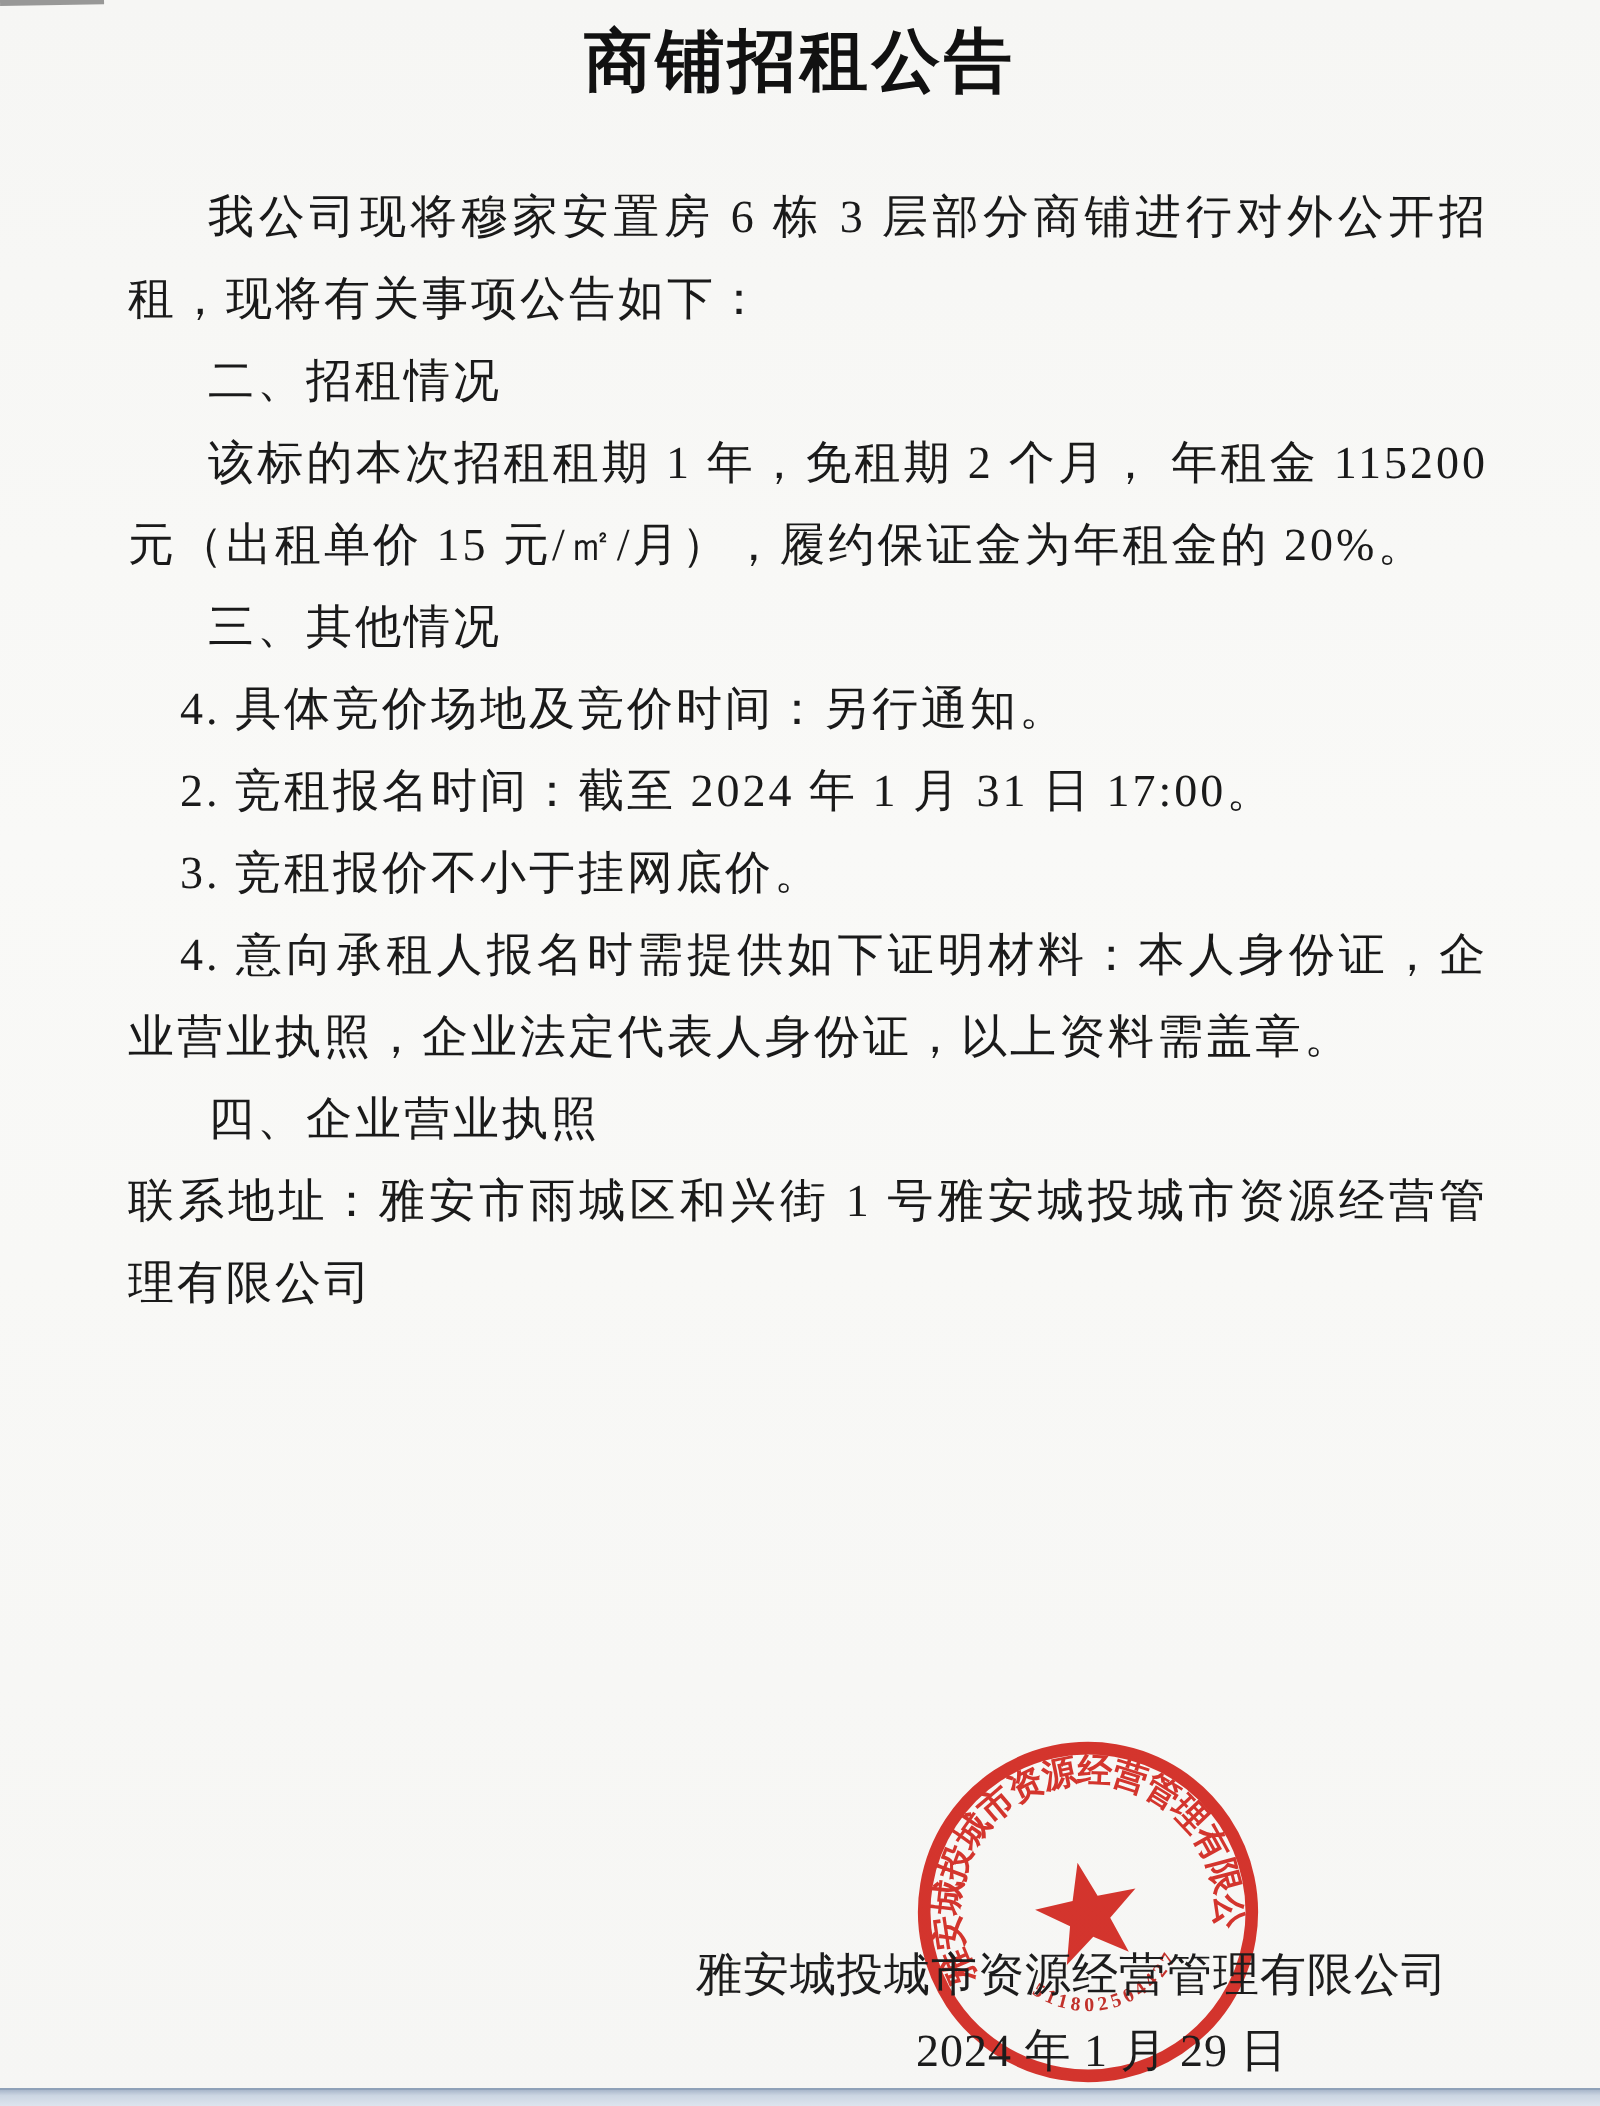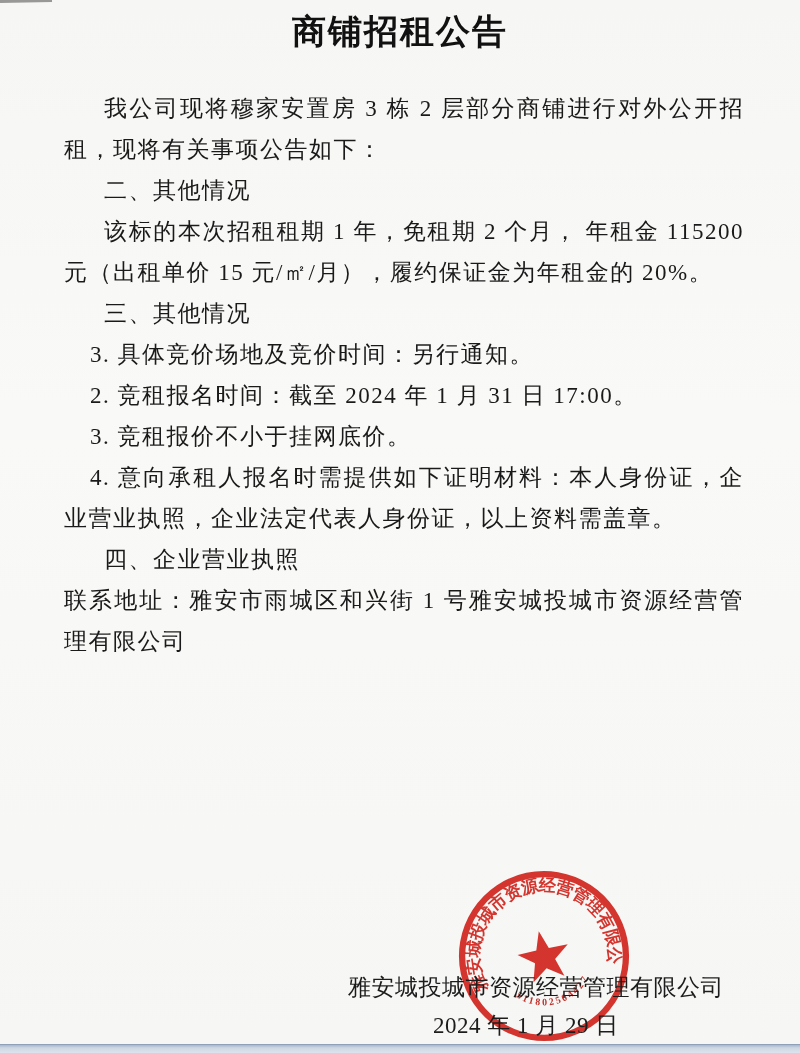--- a/index.html
+++ b/index.html
@@ -29,21 +29,21 @@
   .body-text p{margin:0;}
   .body-text p.first{margin-top:34px;}
   .para,.heading{text-indent:40px;}
   .item{text-indent:26px;}
   .contact-line{text-indent:0;}
   .sig-company{
     position:absolute;left:348px;top:972px;
     font-size:23px;letter-spacing:0.5px;color:#1c1c1c;z-index:3;
   }
   .sig-date{
-    position:absolute;left:433px;top:1010px;
+    position:absolute;left:458px;top:1010px;
     font-size:23px;letter-spacing:0.5px;color:#1c1c1c;z-index:3;
   }
   .seal{
     position:absolute;left:448px;top:866px;width:192px;height:180px;
     z-index:2;mix-blend-mode:multiply;opacity:.92;
   }
   .seal text{font-family:"Liberation Serif","DejaVu Serif",serif;font-weight:bold;}
   .bottom-strip{
     position:absolute;left:0;bottom:0;width:800px;height:8px;
     background:linear-gradient(180deg,#a9b7ca 0%,#ccd6e3 35%,#dde4ee 100%);
@@ -53,28 +53,28 @@
 </head>
 <body>
 
 <div class="page">
 
   <div class="scan-edge-top"></div>
 
   <h1 class="title">商铺招租公告</h1>
 
   <div class="body-text">
-    <p class="para first">我公司现将穆家安置房 3 栋 2 层部分商铺进行对外公开招租，现将有关事项公告如下：</p>
+    <p class="para first">我公司现将穆家安置房 6 栋 3 层部分商铺进行对外公开招租，现将有关事项公告如下：</p>
 
 
-    <p class="heading">二、其他情况</p>
+    <p class="heading">二、招租情况</p>
     <p class="para">该标的本次招租租期 1 年，免租期 2 个月， 年租金 115200 元（出租单价 15 元/㎡/月），履约保证金为年租金的 20%。</p>
 
     <p class="heading">三、其他情况</p>
-    <p class="item">3. 具体竞价场地及竞价时间：另行通知。</p>
+    <p class="item">4. 具体竞价场地及竞价时间：另行通知。</p>
     <p class="item">2. 竞租报名时间：截至 2024 年 1 月 31 日 17:00。</p>
     <p class="item">3. 竞租报价不小于挂网底价。</p>
     <p class="item">4. 意向承租人报名时需提供如下证明材料：本人身份证，企业营业执照，企业法定代表人身份证，以上资料需盖章。</p>
 
     <p class="heading">四、企业营业执照</p>
     <p class="contact-line">联系地址：雅安市雨城区和兴街 1 号雅安城投城市资源经营管理有限公司</p>
   </div>
 
   <svg class="seal" viewBox="0 0 200 200" xmlns="http://www.w3.org/2000/svg">
     <g transform="rotate(-12 100 100)">

